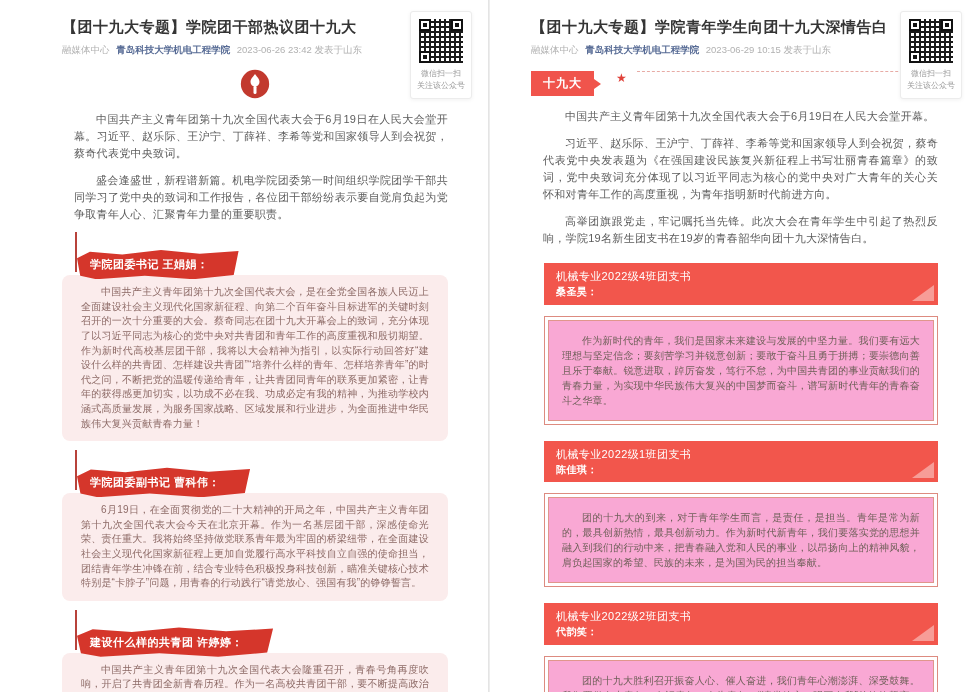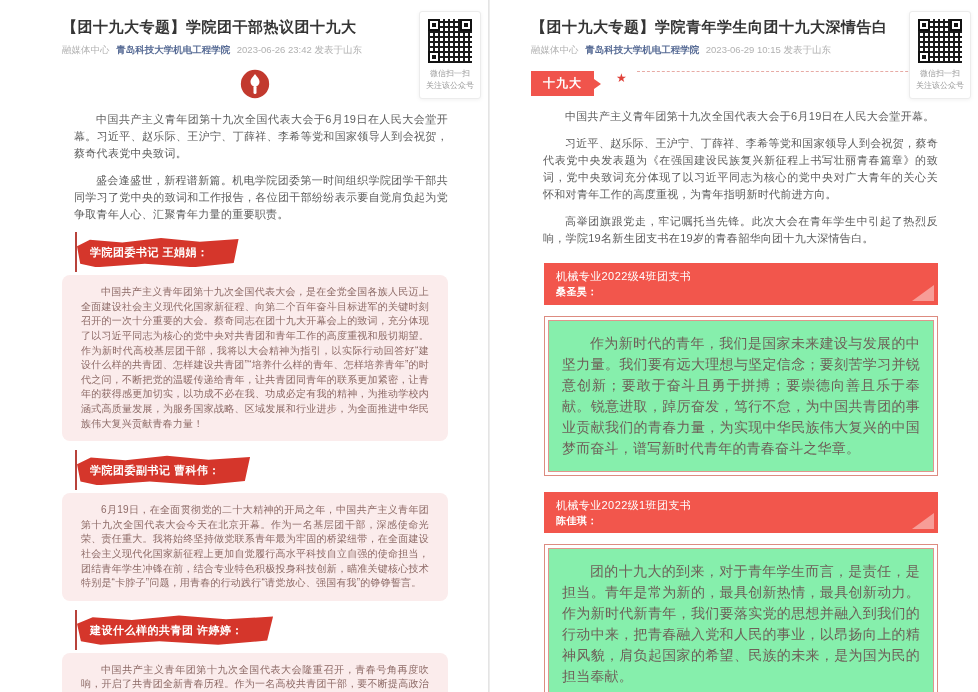--- a/index.html
+++ b/index.html
@@ -18,21 +18,21 @@
   .page-right { border-left:1px solid #ededed; }
 
   
   .page-inner { padding:16px 40px 0 62px; }
   .title { font-size:15px; font-weight:bold; color:#353535; line-height:1.4; letter-spacing:.5px; }
   .meta { margin-top:7px; font-size:9.5px; color:#b1b1b1; white-space:nowrap; }
   .meta .acct { color:#576b95; font-weight:bold; margin:0 4px; text-decoration:none; cursor:pointer; }
 
   
   .qr-box {
-    position:absolute; top:11px; right:7px; width:62px;
+    position:absolute; top:11px; right:16px; width:62px;
     background:#fff; border:1px solid #ececec; border-radius:3px;
     box-shadow:0 1px 4px rgba(0,0,0,.06);
     padding:7px 5px 6px; text-align:center; z-index:5;
   }
   .qr-code { width:44px; height:44px; margin:0 auto 5px; position:relative;
     background:
       repeating-linear-gradient(0deg,#1a1a1a 0 2px,transparent 2px 5px),
       repeating-linear-gradient(90deg,#1a1a1a 0 2px,#fff 2px 5px);
   }
   .qr-code i { position:absolute; width:12px; height:12px; border:2px solid #111; background:#fff; }
@@ -43,21 +43,21 @@
   
   .emblem-row { text-align:center; margin:12px 0 8px; }
   .emblem-row svg { width:30px; height:30px; }
   .body-p {
     font-size:11px; line-height:1.55; color:#5c5c5c; text-align:justify;
     text-indent:2em; margin:0 0 10px 12px; letter-spacing:.3px;
   }
   .ribbon-wrap { position:relative; margin:14px 0 8px 14px; height:30px; }
   .ribbon-pole { position:absolute; left:-1px; top:-5px; width:2px; height:40px; background:#b8433b; }
   .ribbon {
-    position:absolute; left:1px; top:0; height:30px;
+    position:absolute; left:1px; top:12px; height:30px;
     background:#d5362b; color:#fff; font-size:11px; font-weight:bold;
     line-height:30px; padding:0 30px 0 13px; letter-spacing:.5px;
     clip-path:polygon(0 30%, 8% 8%, 28% 17%, 52% 2%, 76% 15%, 100% 6%, 97% 86%, 72% 100%, 42% 88%, 12% 100%, 2% 88%);
   }
   .pink-box {
     background:#fbecec; border-radius:8px; padding:10px 19px;
     font-size:10px; line-height:1.46; color:#8d6a66; text-align:justify;
     letter-spacing:.2px;
   }
   .pink-box p { text-indent:2em; }
@@ -84,22 +84,22 @@
     padding:6px 12px 5px; position:relative; overflow:hidden;
   }
   .banner .role { font-size:11px; font-weight:normal; line-height:1.45; letter-spacing:.4px; }
   .banner .name { font-size:10px; font-weight:bold; line-height:1.45; letter-spacing:.4px;font-family:Liberation Serif, serif; }
   .banner .fold {
     position:absolute; right:4px; bottom:4px; width:0; height:0;
     border-bottom:16px solid rgba(255,255,255,.42); border-left:22px solid transparent;
   }
   .cream-box { border:1px solid #dd8b80; padding:3px; margin-left:13px; background:#fff; }
   .cream-inner {
-    border:1px solid #e0968c; background:#86efac; padding:12px 13px;
-    font-size:14px; line-height:1.5; color:#6e5f58; text-align:justify; letter-spacing:.2px;
+    border:1px solid #e0968c; background:#f9a8d4; padding:12px 13px;
+    font-size:10px; line-height:1.5; color:#6e5f58; text-align:justify; letter-spacing:.2px;
   }
   .cream-inner p { text-indent:2em; }
 </style>
 </head>
 <body>
 
 <div class="canvas">
 
   <section class="page page-left">
 

